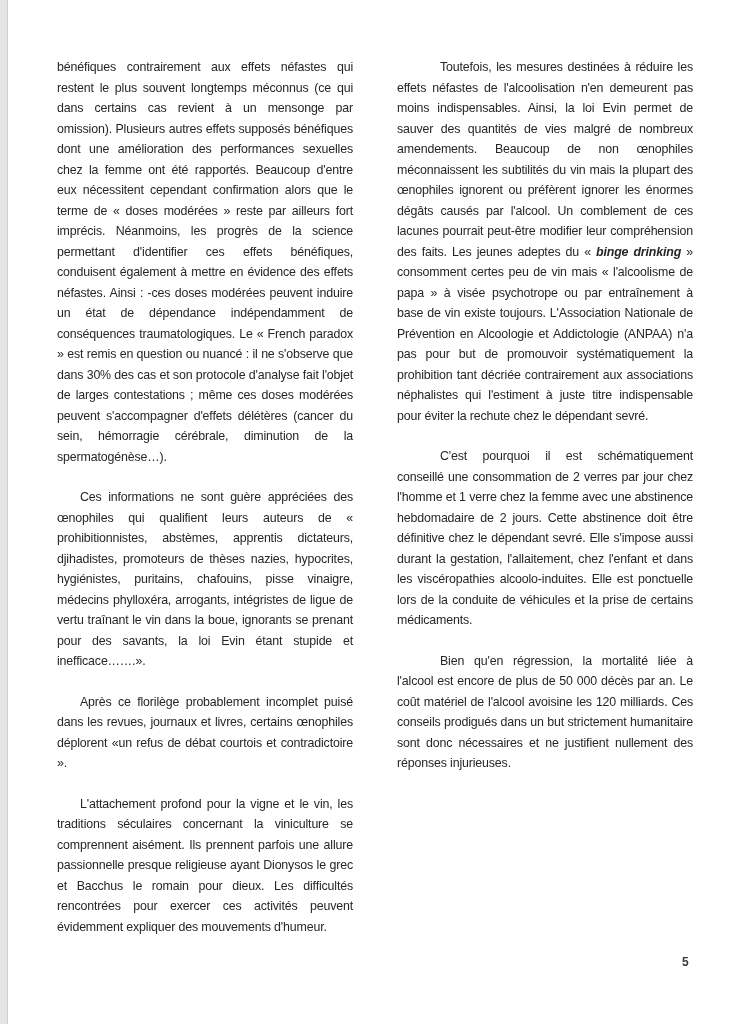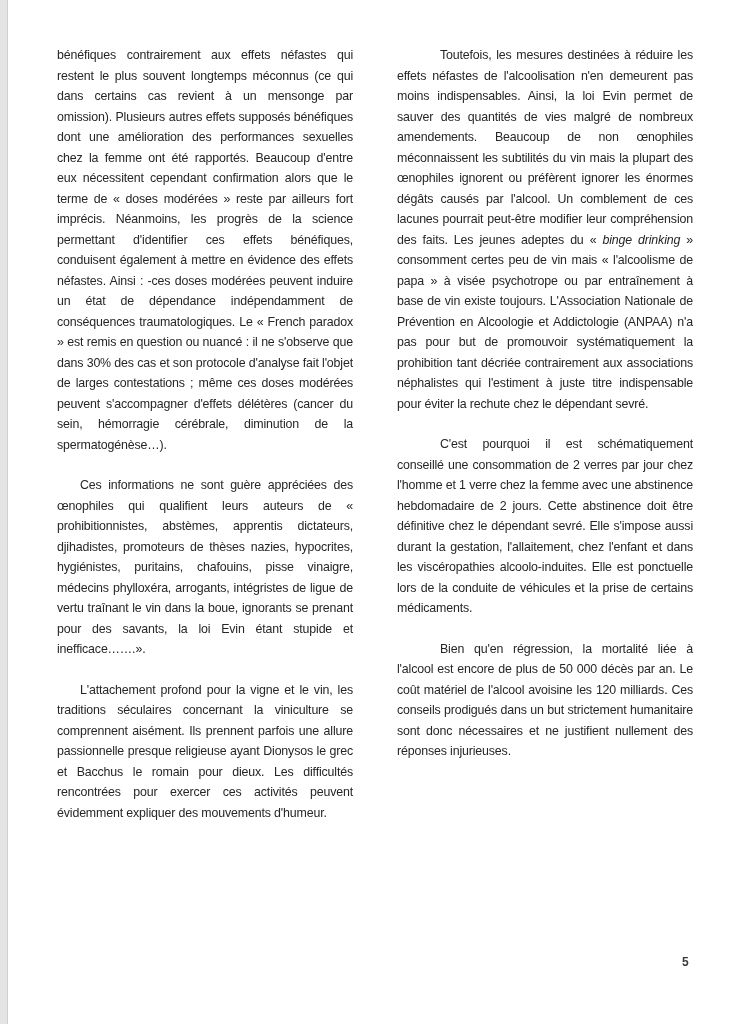--- a/index.html
+++ b/index.html
@@ -12,37 +12,38 @@
     position:absolute; left:0; top:0; width:7px; height:1024px;
     background:#e4e4e4; border-right:1px solid #cfcfcf;
   }
   .col {
     position:absolute; top:41px; width:296px;
     font-size:12.4px; line-height:20.5px; text-align:justify;
     letter-spacing:-0.15px;
   }
   .col.left { left:57px; }
   .col.right { left:397px; }
-  .col p { margin:4px 0 20px 0; text-indent:23px; }
+  .col p { margin:16px 0 20px 0; text-indent:23px; }
   .col p.first { text-indent:0; }
   .col.right p { text-indent:43px; }
-  .col p span.it { font-style:italic; }
+  .col p span.it { font-style:italic;font-weight:bold; }
   .page-num {
     position:absolute; left:682px; top:955px;
     font-size:12px; font-weight:bold; color:#3a3a3a;
   }
 </style>
 </head>
 <body>
 
 <div class="gutter"></div>
 
 <div class="col left">
   <p class="first">bénéfiques contrairement aux effets néfastes qui restent le plus souvent longtemps méconnus (ce qui dans certains cas revient à un mensonge par omission). Plusieurs autres effets supposés bénéfiques dont une amélioration des performances sexuelles chez la femme ont été rapportés. Beaucoup d'entre eux nécessitent cependant confirmation alors que le terme de « doses modérées » reste par ailleurs fort imprécis. Néanmoins, les progrès de la science permettant d'identifier ces effets bénéfiques, conduisent également à mettre en évidence des effets néfastes. Ainsi : -ces doses modérées peuvent induire un état de dépendance indépendamment de conséquences traumatologiques. Le « French paradox » est remis en question ou nuancé : il ne s'observe que dans 30% des cas et son protocole d'analyse fait l'objet de larges contestations ; même ces doses modérées peuvent s'accompagner d'effets délétères (cancer du sein, hémorragie cérébrale, diminution de la spermatogénèse…).</p>
   <p>Ces informations ne sont guère appréciées des œnophiles qui qualifient leurs auteurs de « prohibitionnistes, abstèmes, apprentis dictateurs, djihadistes, promoteurs de thèses nazies, hypocrites, hygiénistes, puritains, chafouins, pisse vinaigre, médecins phylloxéra, arrogants, intégristes de ligue de vertu traînant le vin dans la boue, ignorants se prenant pour des savants, la loi Evin étant stupide et inefficace…….».</p>
+  <p>Après ce florilège probablement incomplet puisé dans les revues, journaux et livres, certains œnophiles déplorent «un refus de débat courtois et contradictoire ».</p>
   <p>L'attachement profond pour la vigne et le vin, les traditions séculaires concernant la viniculture se comprennent aisément. Ils prennent parfois une allure passionnelle presque religieuse ayant Dionysos le grec et Bacchus le romain pour dieux. Les difficultés rencontrées pour exercer ces activités peuvent évidemment expliquer des mouvements d'humeur.</p>
 </div>
 
 <div class="col right">
   <p><span>Toutefois, les mesures destinées à réduire les effets néfastes de l'alcoolisation n'en demeurent pas moins indispensables. Ainsi, la loi Evin permet de sauver des quantités de vies malgré de nombreux amendements. Beaucoup de non œnophiles méconnaissent les subtilités du vin mais la plupart des œnophiles ignorent ou préfèrent ignorer les énormes dégâts causés par l'alcool. Un comblement de ces lacunes pourrait peut-être modifier leur compréhension des faits. Les jeunes adeptes du « </span><span class="it">binge drinking</span><span> » consomment certes peu de vin mais « l'alcoolisme de papa » à visée psychotrope ou par entraînement à base de vin existe toujours. L'Association Nationale de Prévention en Alcoologie et Addictologie (ANPAA) n'a pas pour but de promouvoir systématiquement la prohibition tant décriée contrairement aux associations néphalistes qui l'estiment à juste titre indispensable pour éviter la rechute chez le dépendant sevré.</span></p>
   <p>C'est pourquoi il est schématiquement conseillé une consommation de 2 verres par jour chez l'homme et 1 verre chez la femme avec une abstinence hebdomadaire de 2 jours. Cette abstinence doit être définitive chez le dépendant sevré. Elle s'impose aussi durant la gestation, l'allaitement, chez l'enfant et dans les viscéropathies alcoolo-induites. Elle est ponctuelle lors de la conduite de véhicules et la prise de certains médicaments.</p>
   <p>Bien qu'en régression, la mortalité liée à l'alcool est encore de plus de 50 000 décès par an. Le  coût matériel de l'alcool avoisine les 120 milliards. Ces conseils prodigués dans un but strictement humanitaire sont donc nécessaires et ne justifient nullement des réponses injurieuses.</p>
 </div>
 
 <div class="page-num">5</div>

